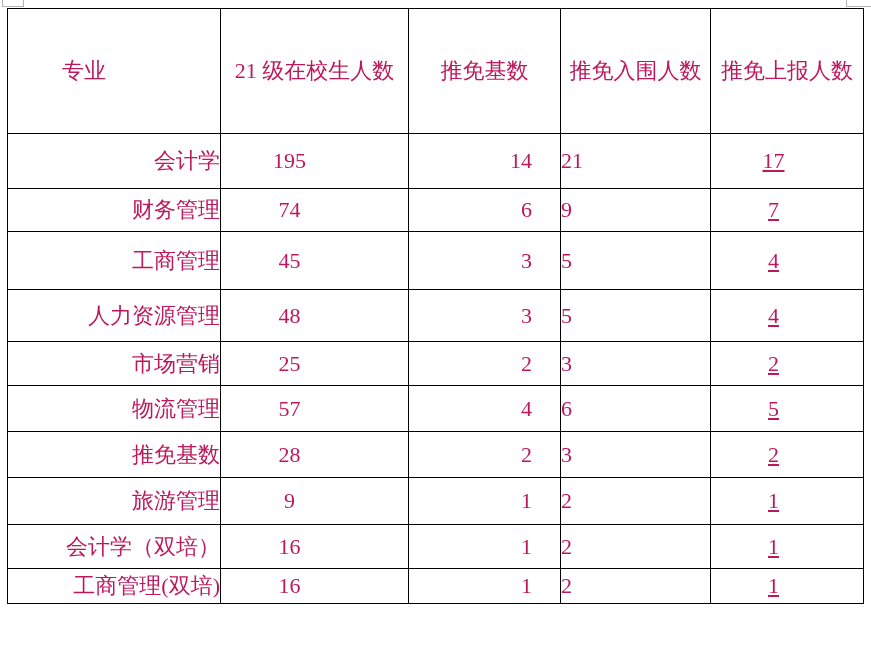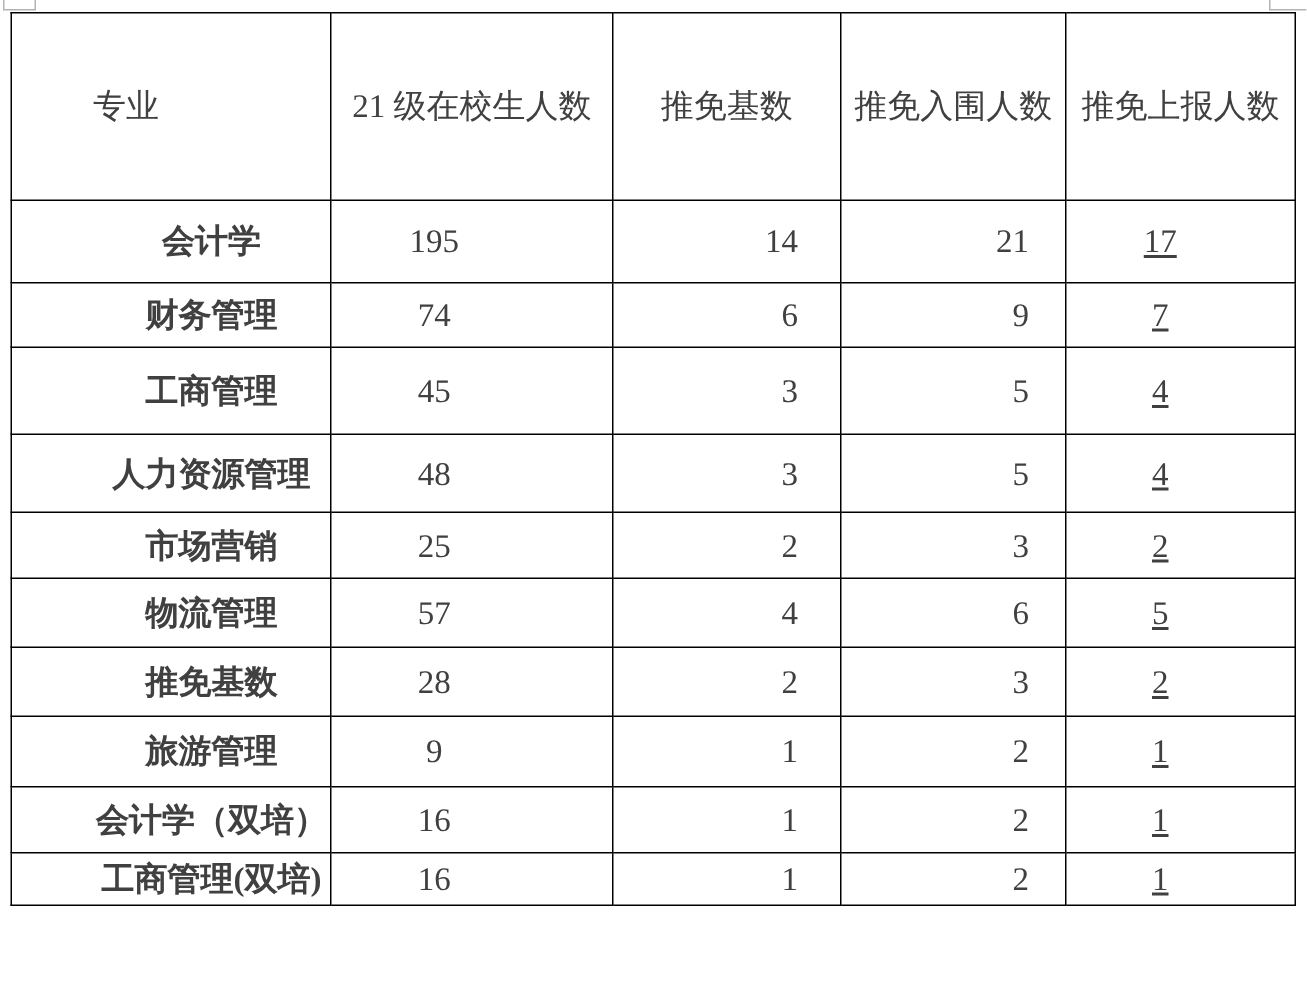--- a/index.html
+++ b/index.html
@@ -7,21 +7,21 @@
     padding: 0;
     background: #ffffff;
   }
   #screen {
     position: relative;
     width: 871px;
     height: 664px;
     background: #ffffff;
     overflow: hidden;
     font-family: "Liberation Serif", "DejaVu Serif", serif;
-    color: #404040;
+    color: #be185d;
   }
   
   .corner-artifact {
     position: absolute;
     top: -6px;
     height: 11px;
     background: #ffffff;
     border: 1px solid #b3b3b3;
   }
   .corner-artifact.left  { left: 2px;  width: 20px; }
@@ -41,26 +41,26 @@
     font-weight: normal;
     vertical-align: middle;
     padding: 0;
     line-height: 1.25;
     overflow: hidden;
     white-space: nowrap;
   }
   
   .doc-table th { text-align: center; }
   
-  .doc-table td.major { text-align: center; padding-left: 54px; font-weight: bold; }
+  .doc-table td.major { text-align: right; padding-left: 54px; }
   .doc-table th.major { text-align: left; padding-left: 54px; }
   
   .doc-table td.num2 { text-align: center; padding-right: 50px; }
   .doc-table td.num3 { text-align: right; padding-right: 28px; }
-  .doc-table td.num4 { text-align: right; padding-right: 24px; }
+  .doc-table td.num4 { text-align: left; padding-right: 24px; }
   .doc-table td.num5 { text-align: center; padding-right: 27px; text-decoration: underline; }
 </style>
 </head>
 <body>
 
 <div id="screen">
 
   <div class="corner-artifact left"></div>
   <div class="corner-artifact right"></div>
 

